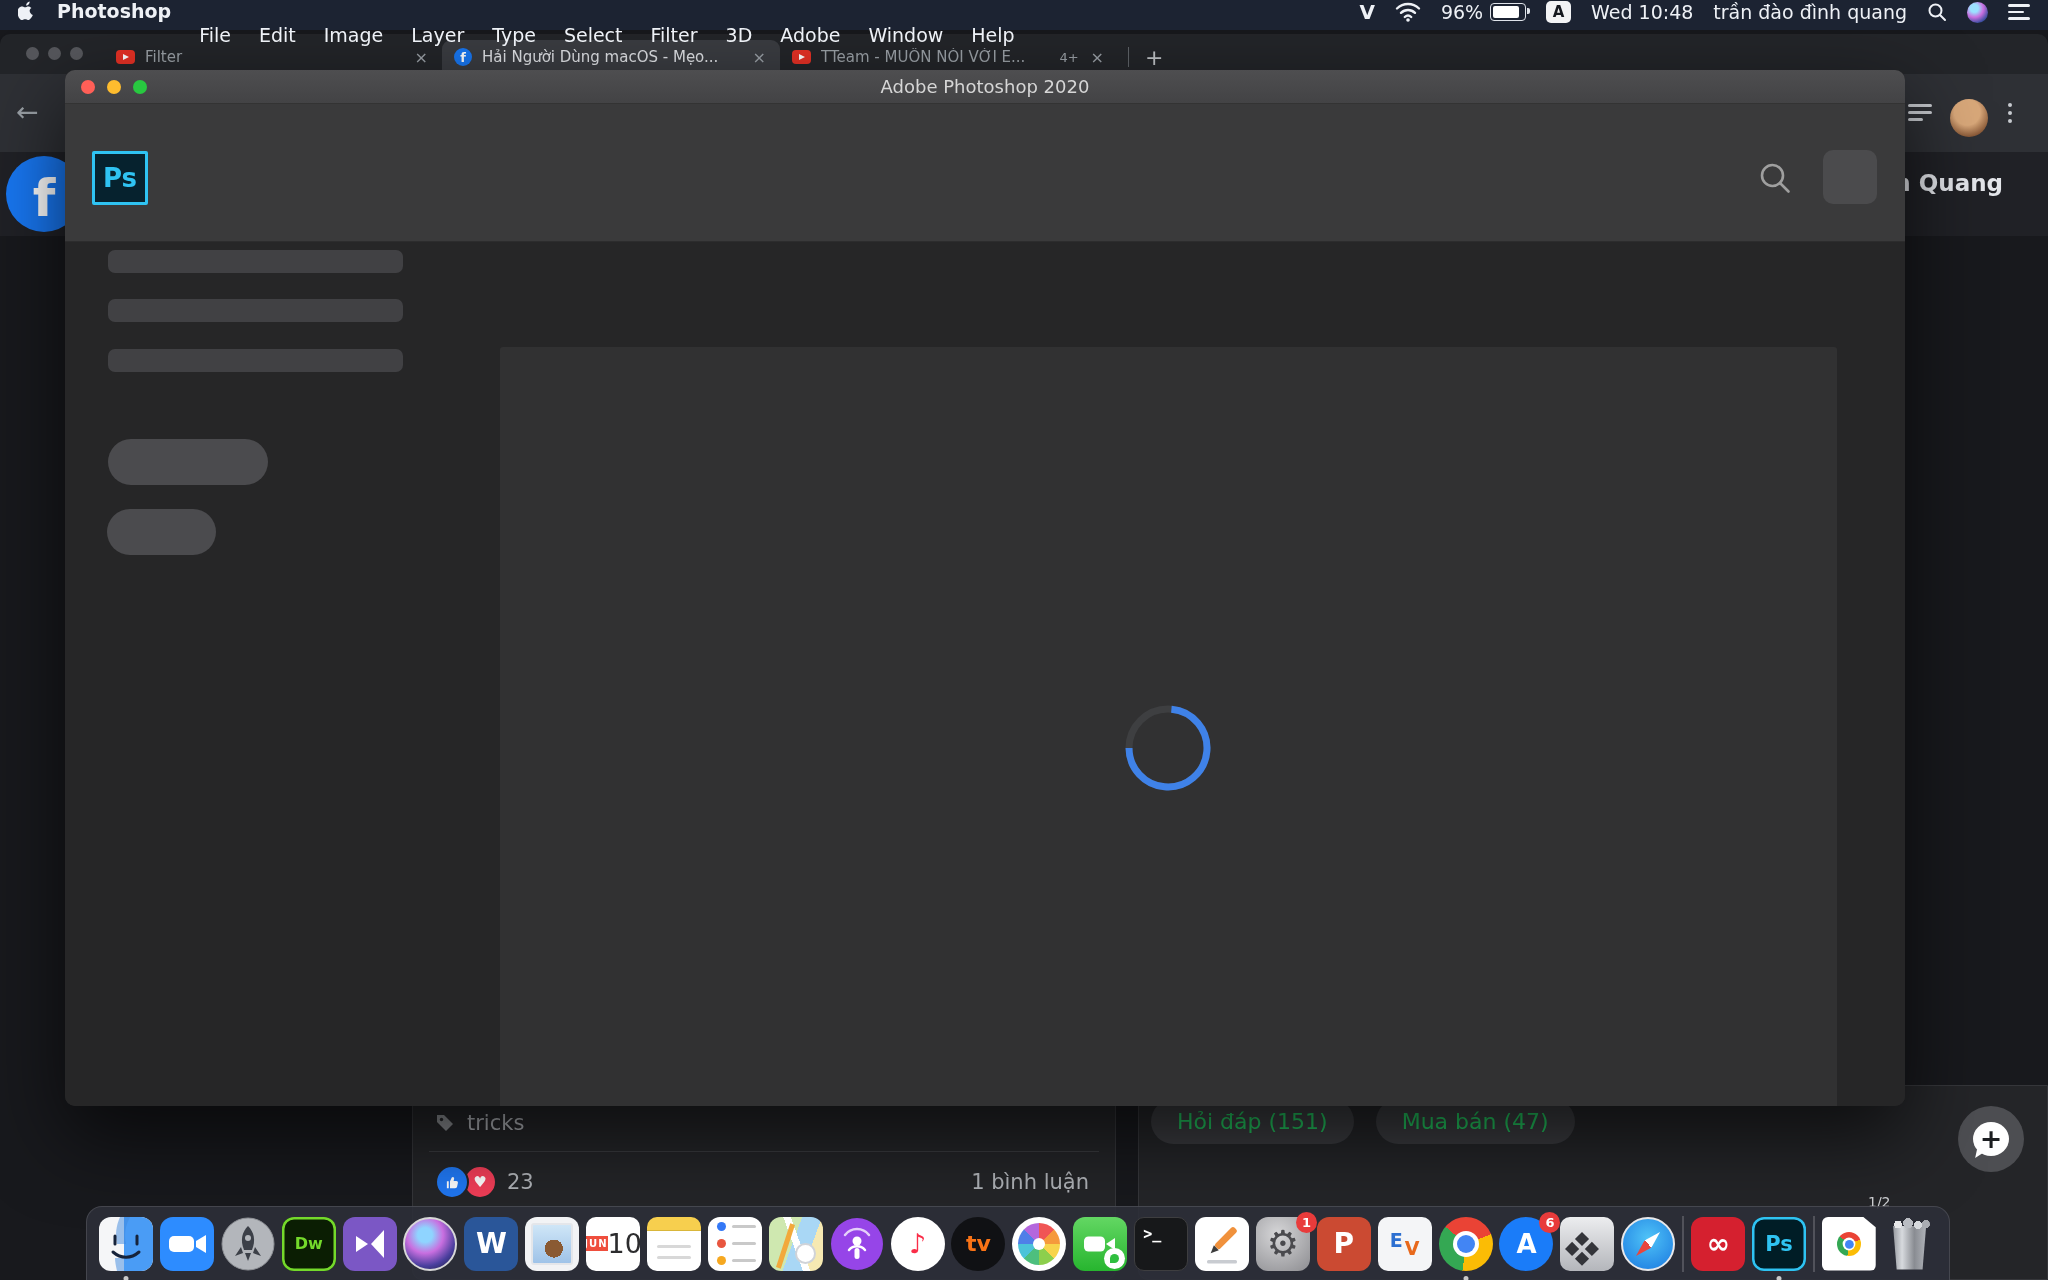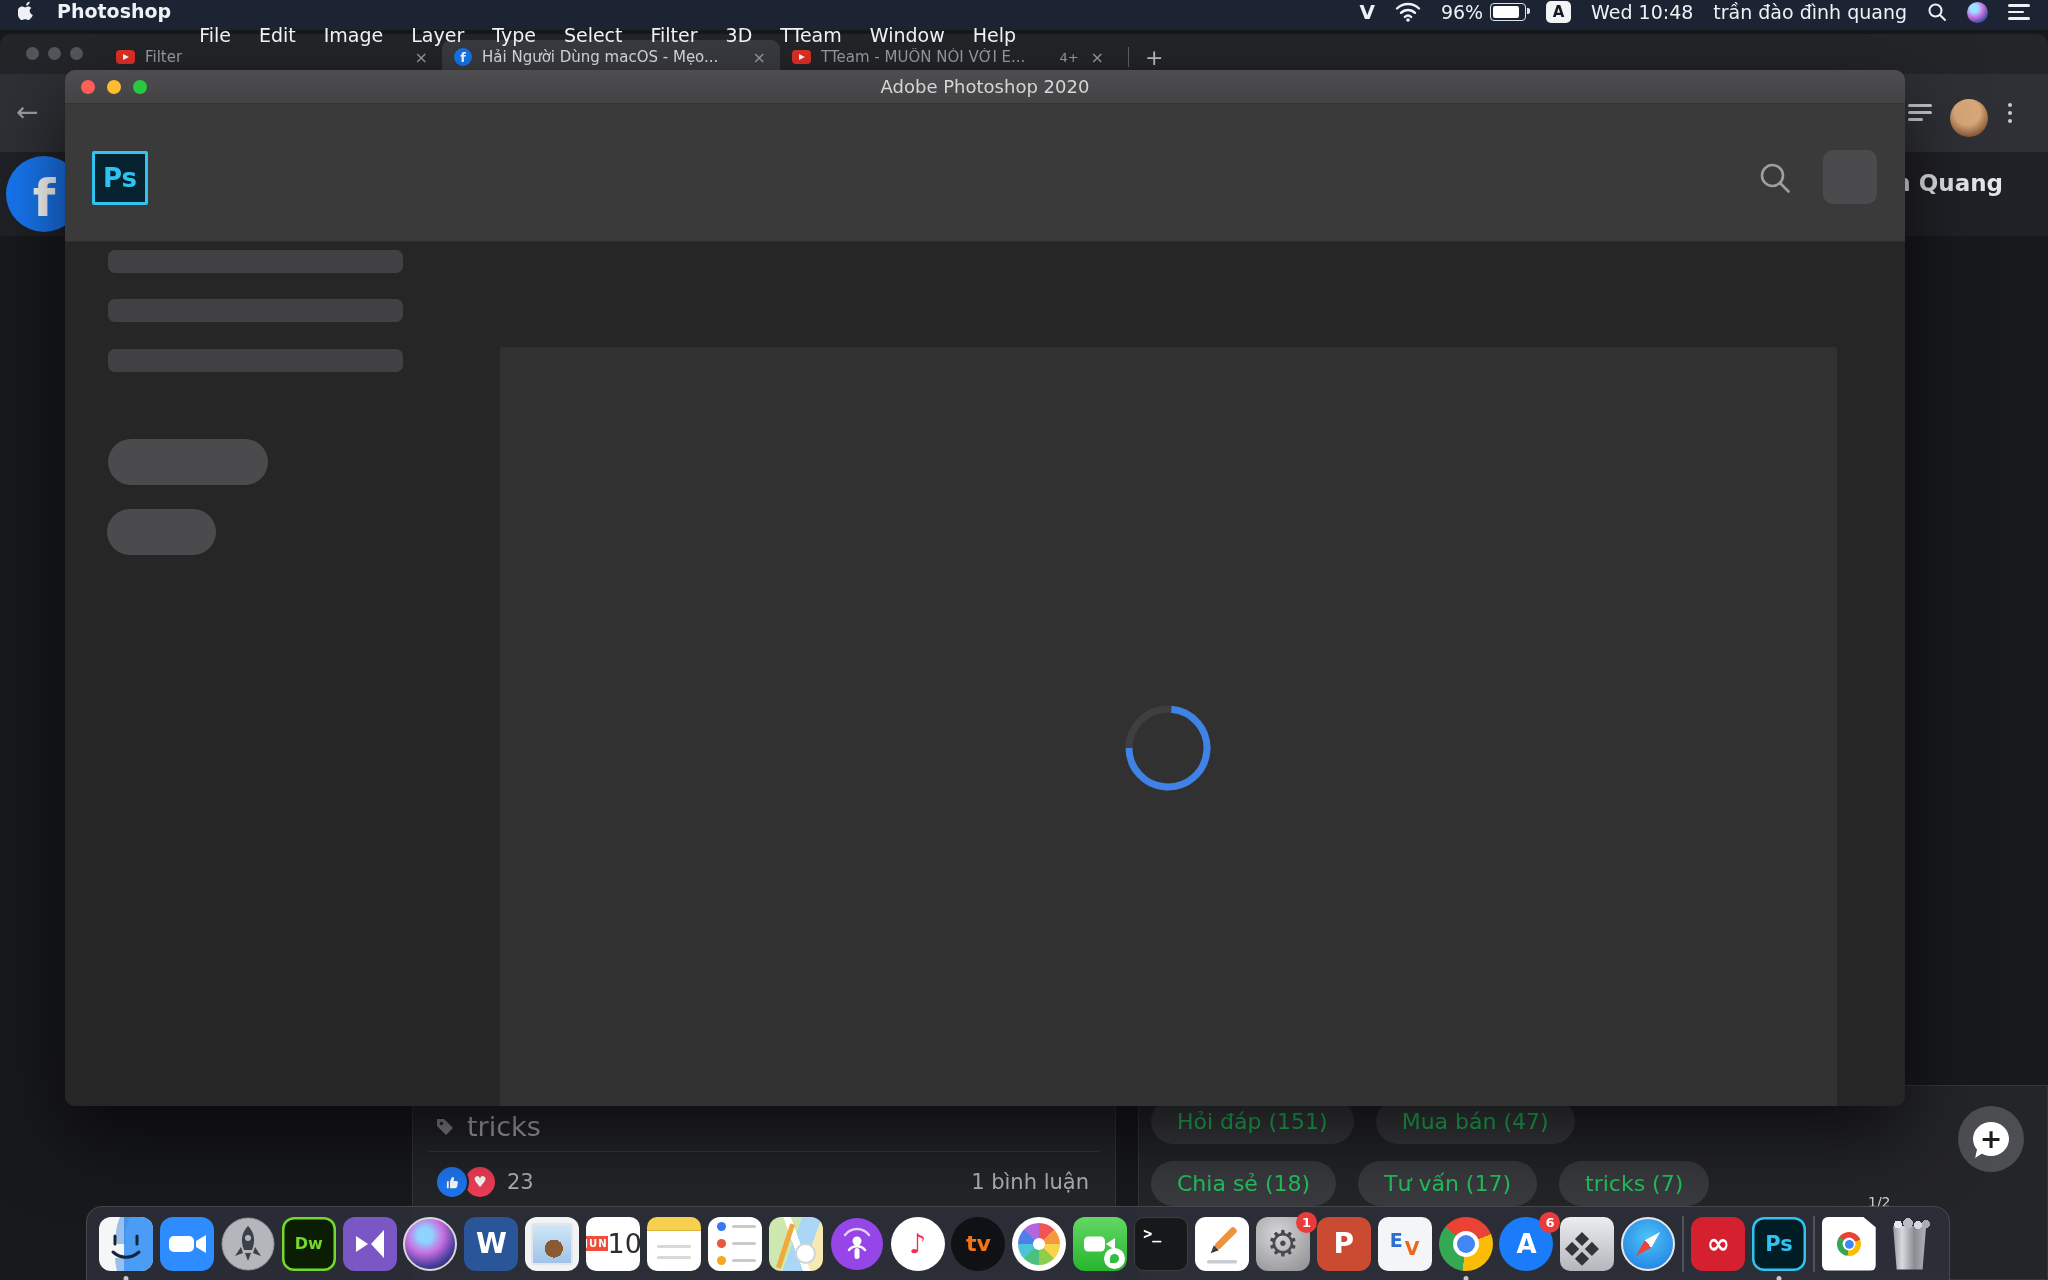--- a/index.html
+++ b/index.html
@@ -58,21 +58,21 @@
   #page-header{position:absolute;left:0;top:152px;width:2048px;height:84px;background:#202126;z-index:1;}
   #page-body{position:absolute;left:0;top:236px;width:2048px;height:1044px;background:#18191d;z-index:1;}
   .fb-logo{position:absolute;left:6px;top:156px;width:76px;height:76px;border-radius:50%;background:#1877f2;
     color:#fff;font-size:52px;font-weight:700;display:flex;align-items:flex-end;justify-content:center;
     line-height:68px;z-index:2;}
   .fb-name{position:absolute;left:1878px;top:170px;font-size:23px;font-weight:700;color:#e4e6eb;z-index:2;white-space:nowrap;}
   
   .fb-card{position:absolute;background:#242528;border:1px solid #35363a;box-sizing:border-box;z-index:2;}
   #card-post{left:412px;top:1096px;width:704px;height:184px;border-radius:10px;}
   #card-topics{left:1138px;top:1085px;width:910px;height:195px;border-radius:10px 0 0 10px;}
-  .tag-row{position:absolute;left:22px;top:14px;display:flex;align-items:center;gap:12px;color:#b0b3b8;font-size:27px;}
+  .tag-row{position:absolute;left:22px;top:14px;display:flex;align-items:center;gap:12px;color:#b0b3b8;font-size:21px;}
   .card-divider{position:absolute;left:16px;right:16px;top:54px;height:1px;background:#3a3b3f;}
   .react-row{position:absolute;left:22px;right:26px;top:68px;height:34px;display:flex;align-items:center;}
   .react-icons{display:flex;align-items:center;}
   .r-like{width:30px;height:30px;border-radius:50%;background:#2078f4;border:2px solid #242528;
     display:flex;align-items:center;justify-content:center;z-index:2;}
   .r-heart{width:30px;height:30px;border-radius:50%;background:#f33e58;border:2px solid #242528;
     margin-left:-6px;display:flex;align-items:center;justify-content:center;color:#fff;font-size:15px;z-index:1;}
   .react-count{color:#b0b3b8;font-size:21px;margin-left:10px;}
   .comment-count{margin-left:auto;color:#b0b3b8;font-size:21px;}
   .pill-row{position:absolute;left:12px;display:flex;gap:22px;}
@@ -199,21 +199,21 @@
     <span class="menu-app">Photoshop</span>
     <nav id="menu-items">
         <span class="menu-item">File</span>
         <span class="menu-item">Edit</span>
         <span class="menu-item">Image</span>
         <span class="menu-item">Layer</span>
         <span class="menu-item">Type</span>
         <span class="menu-item">Select</span>
         <span class="menu-item">Filter</span>
         <span class="menu-item">3D</span>
-        <span class="menu-item">TTeam</span>
+        <span class="menu-item">Adobe</span>
         <span class="menu-item">Window</span>
         <span class="menu-item">Help</span>
       </nav>
     <div id="menubar-right">
       <span class="mb-v">V</span>
       <span>
         <svg width="26" height="20" viewBox="0 0 26 20">
             <g fill="none" stroke="#eef1f6" stroke-width="2.4" stroke-linecap="round">
               <path d="M2 6.5C8.2.6 17.8.6 24 6.5"></path>
               <path d="M6 10.8c4-3.8 10-3.8 14 0"></path>
@@ -309,25 +309,20 @@
       <span class="react-count">23</span>
       <span class="comment-count">1 bình luận</span>
     </div>
   </div>
 
   <div class="fb-card" id="card-topics">
     <div class="pill-row" id="pills-row1">
         <div class="pill">Hỏi đáp (151)</div>
         <div class="pill">Mua bán (47)</div>
       </div>
-    <div class="pill-row" id="pills-row2">
-        <div class="pill">Chia sẻ (18)</div>
-        <div class="pill">Tư vấn (17)</div>
-        <div class="pill">tricks (7)</div>
-      </div>
   </div>
 
   <div class="fab">
     <div class="fab-bubble">+</div>
   </div>
   <div class="carousel-ind">1/2</div>
 
   <div id="ps-window">
     <div class="ps-titlebar">
       <div class="traffic">

